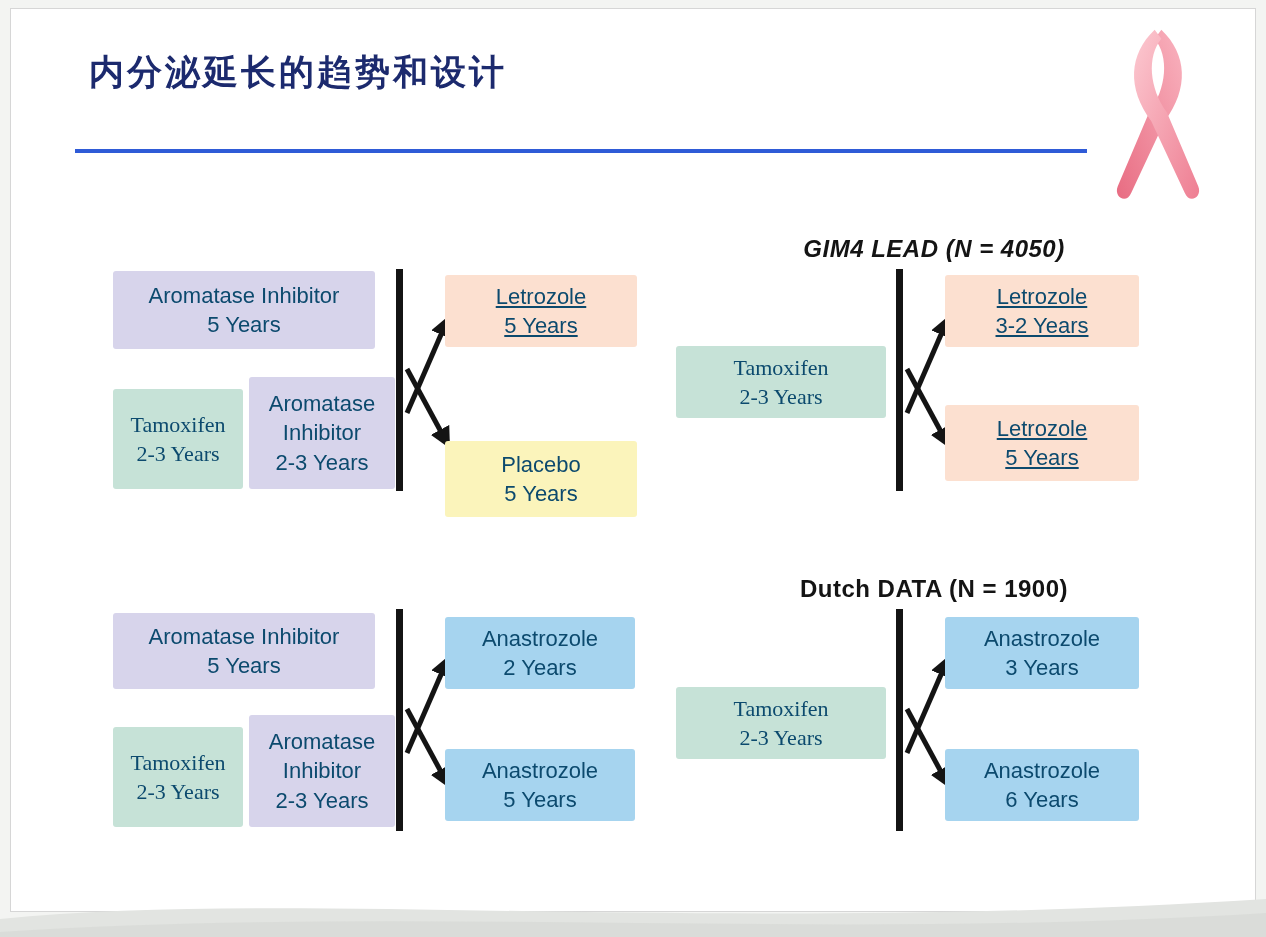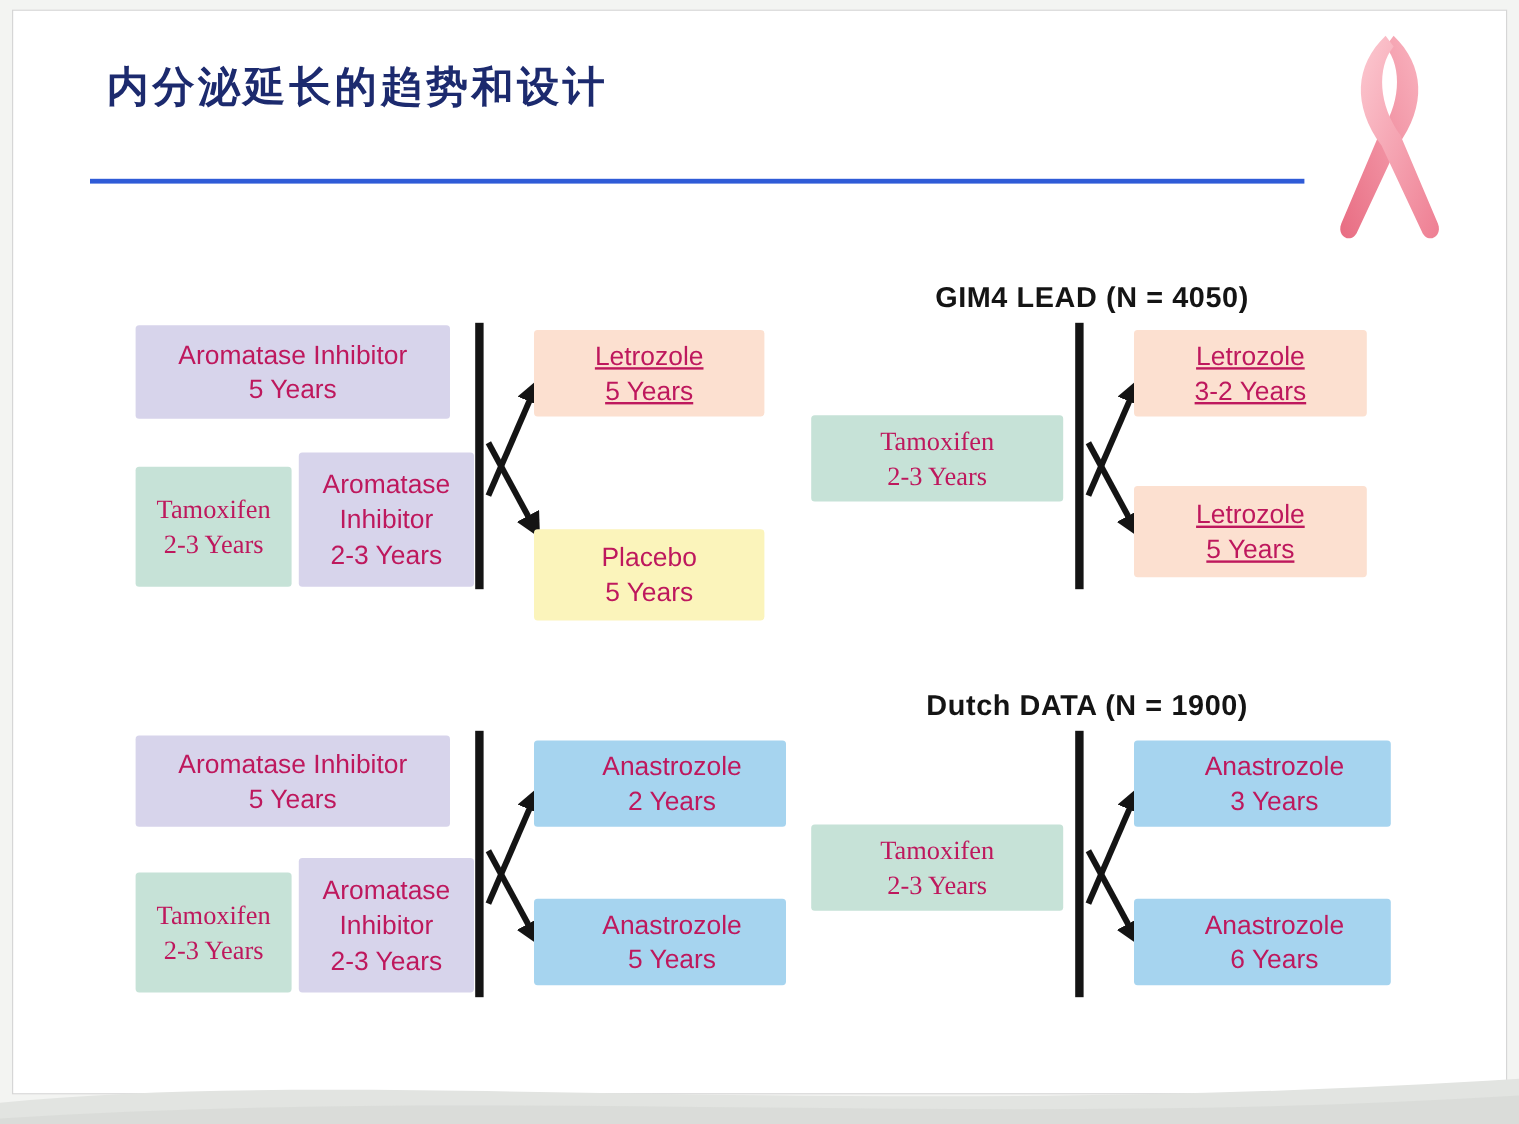--- a/index.html
+++ b/index.html
@@ -22,27 +22,27 @@
   }
   .ribbon { position:absolute; right:36px; top:14px; width:122px; height:190px; }
 
   .trial-title {
     position:absolute; text-align:center;
     font-size:24px; font-weight:bold; color:#141414; letter-spacing:0.5px;
   }
   .box {
     position:absolute; display:flex; align-items:center; justify-content:center;
     text-align:center; white-space:pre-line;
-    font-size:22px; color:#be185d; line-height:1.32; border-radius:3px;
+    font-size:22px; color:#0c4a6e; line-height:1.32; border-radius:3px;
   }
   .lavender { background:#d7d4eb; }
   .green    { background:#c6e2d7;font-family:Liberation Serif, serif; }
   .peach    { background:#fce0d0;text-decoration:underline; }
   .yellow   { background:#fbf4bb; }
-  .blue     { background:#a6d4ef;padding-left:20px; }
+  .blue     { background:#a6d4ef; }
 
   .rand-bar { position:absolute; width:7px; height:222px; background:#141414; }
   .arrows   { position:absolute; width:50px; height:220px; overflow:visible; }
 
   .bottom-waves { position:absolute; left:0; bottom:0; width:1266px; height:60px; }
 </style>
 </head>
 <body>
 
 <div class="canvas">
@@ -85,21 +85,21 @@
         </defs>
       <line x1="2" y1="142" x2="41" y2="52" stroke="#141414" stroke-width="5" marker-end="url(#ah1)"></line>
       <line x1="2" y1="98" x2="41" y2="170" stroke="#141414" stroke-width="5" marker-end="url(#ah1)"></line>
     </svg>
 
     <div class="box peach" style="left:434px; top:266px; width:192px; height:72px;">Letrozole
 5 Years</div>
     <div class="box yellow" style="left:434px; top:396px; width:192px; height:76px;margin-top:36px;">Placebo
 5 Years</div>
 
-    <div class="trial-title" style="left:664px; top:226px; width:470px;">GIM4 LEAD (N = 4050)</div>
+    <div class="trial-title" style="left:688px; top:226px; width:470px;font-style:italic;">GIM4 LEAD (N = 4050)</div>
 
     <div class="box green" style="left:665px; top:337px; width:210px; height:72px;">Tamoxifen
 2-3 Years</div>
 
     <div class="rand-bar" style="left:885px; top:260px;"></div>
 
     <svg class="arrows" style="left:894px; top:262px;" viewBox="0 0 50 220">
       <defs>
           <marker id="ah2" viewBox="0 0 10 10" refX="6" refY="5" markerWidth="4.2" markerHeight="4.2" orient="auto">
             <path d="M0 0 L10 5 L0 10 Z" fill="#141414"></path>
@@ -133,21 +133,21 @@
         </defs>
       <line x1="2" y1="142" x2="41" y2="52" stroke="#141414" stroke-width="5" marker-end="url(#ah3)"></line>
       <line x1="2" y1="98" x2="41" y2="170" stroke="#141414" stroke-width="5" marker-end="url(#ah3)"></line>
     </svg>
 
     <div class="box blue" style="left:434px; top:608px; width:190px; height:72px;">Anastrozole
 2 Years</div>
     <div class="box blue" style="left:434px; top:740px; width:190px; height:72px;">Anastrozole
 5 Years</div>
 
-    <div class="trial-title" style="left:660px; top:566px; width:470px;">Dutch DATA (N = 1900)</div>
+    <div class="trial-title" style="left:688px; top:566px; width:470px;">Dutch DATA (N = 1900)</div>
 
     <div class="box green" style="left:665px; top:678px; width:210px; height:72px;">Tamoxifen
 2-3 Years</div>
 
     <div class="rand-bar" style="left:885px; top:600px;"></div>
 
     <svg class="arrows" style="left:894px; top:602px;" viewBox="0 0 50 220">
       <defs>
           <marker id="ah4" viewBox="0 0 10 10" refX="6" refY="5" markerWidth="4.2" markerHeight="4.2" orient="auto">
             <path d="M0 0 L10 5 L0 10 Z" fill="#141414"></path>

